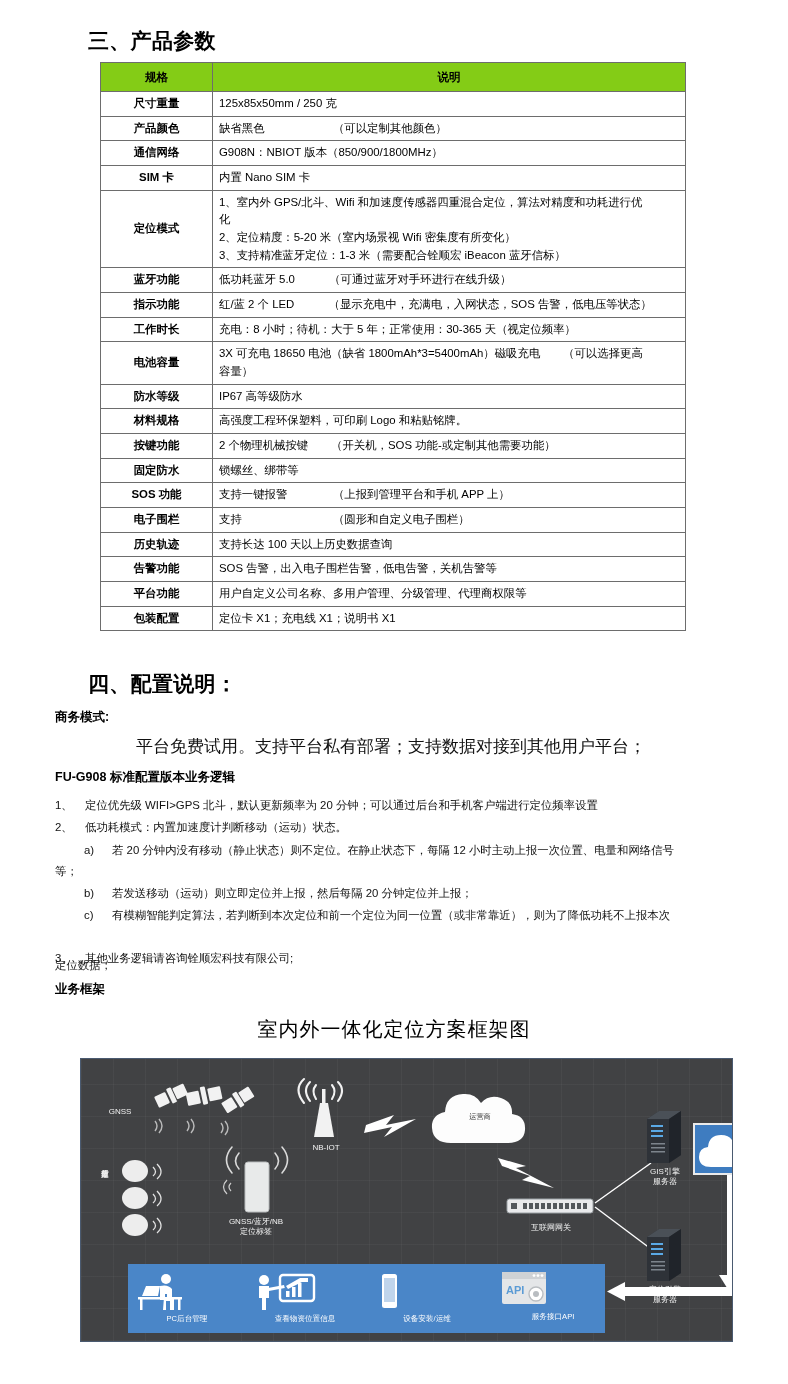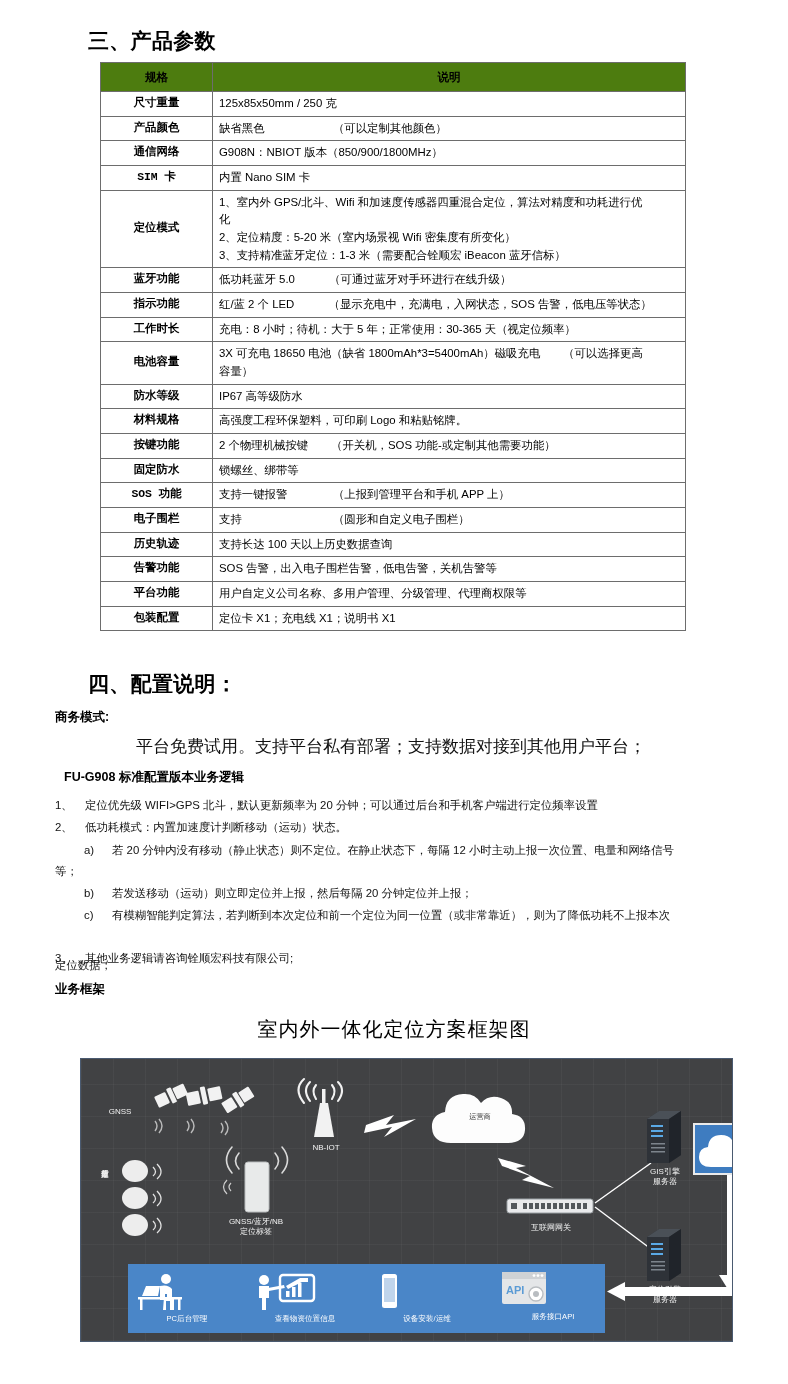--- a/index.html
+++ b/index.html
@@ -50,31 +50,30 @@
     line-height: 1.55;
   }
   .spec-table col.c1 { width: 112px; }
   .spec-table col.c2 { width: 473px; }
   .spec-table th, .spec-table td {
     border: 1px solid #6d6d6d;
     padding: 3px 6px;
     vertical-align: middle;
   }
   .spec-table thead th {
-    background: #4d7c0f;
+    background: #84cc16;
     text-align: center;
     font-weight: bold;
     font-size: 11.6px;
     padding: 5px 6px;
   }
   .spec-table td.k {
     text-align: center;
     font-weight: bold;
     white-space: nowrap;
-    font-family: Liberation Mono, monospace;
   }
   .spec-table td.v {
     text-align: left;
   }
   .spec-table td.v .ln { display: block; }
 
   
   .para {
     position: absolute;
     font-size: 17px;
@@ -303,21 +302,21 @@
       </tr>
     </tbody>
   </table>
 
   <div class="h-section" style="left:88px; top:670px;">四、配置说明：</div>
 
   <div class="h-sub" style="left:55px; top:709px;">商务模式:</div>
 
   <div class="para" style="left:88px; top:733px;">平台免费试用。支持平台私有部署；支持数据对接到其他用户平台；</div>
 
-  <div class="h-sub" style="left:64px; top:769px;">FU-G908 标准配置版本业务逻辑</div>
+  <div class="h-sub" style="left:55px; top:769px;">FU-G908 标准配置版本业务逻辑</div>
 
   <div class="list-row" style="left:55px; top:796px; width:700px;">
     <span class="num">1、</span><span>定位优先级 WIFI&gt;GPS 北斗，默认更新频率为 20 分钟；可以通过后台和手机客户端进行定位频率设置</span>
   </div>
 
   <div class="list-row" style="left:55px; top:818px; width:700px;">
     <span class="num">2、</span><span>低功耗模式：内置加速度计判断移动（运动）状态。</span>
   </div>
 
   <div class="list-row" style="left:84px; top:841px; width:672px;">

